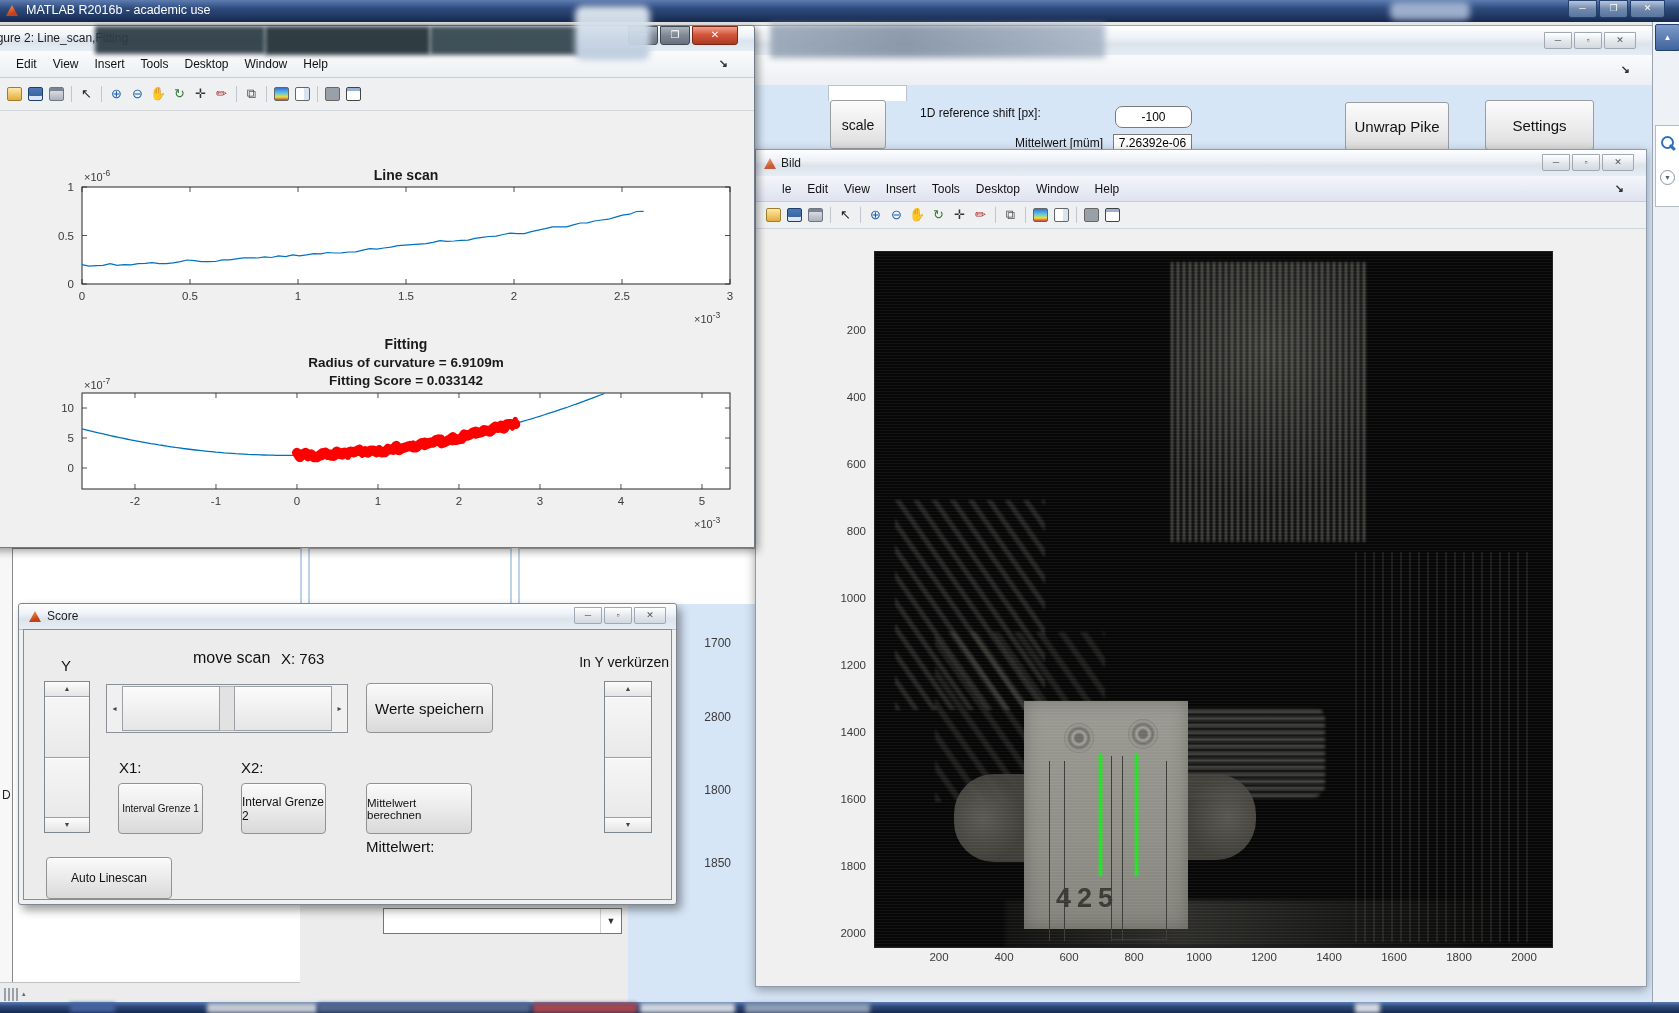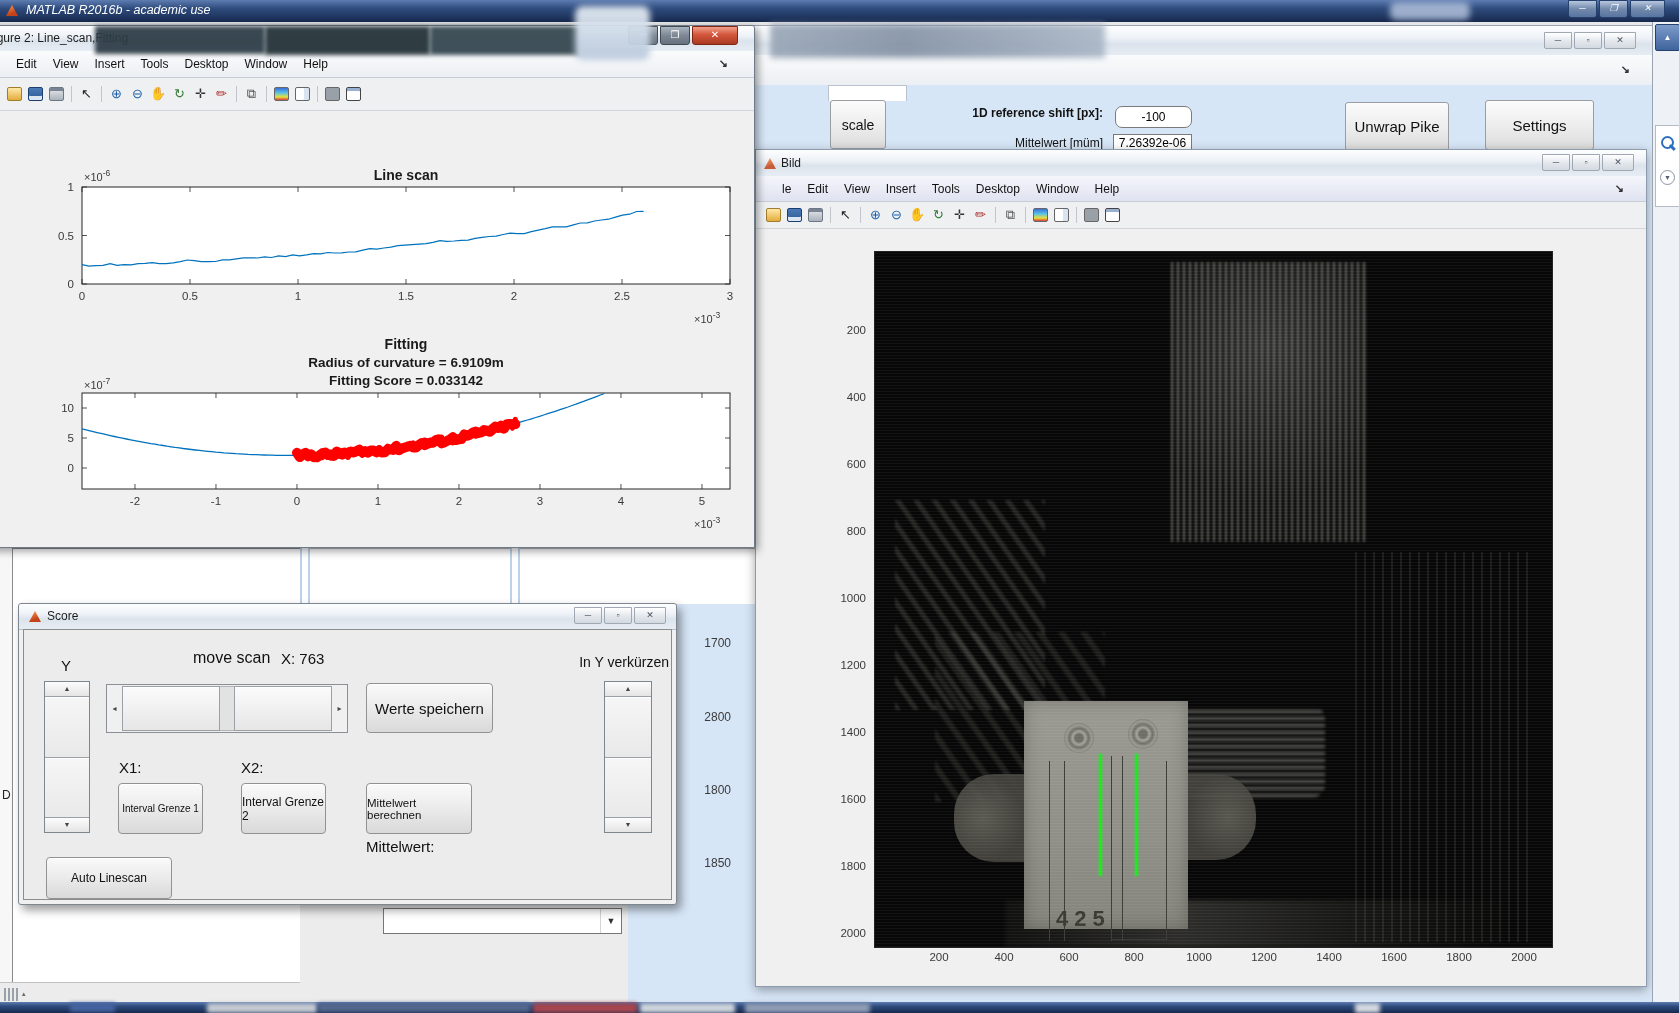--- a/index.html
+++ b/index.html
@@ -1,20 +1,20 @@
 <!DOCTYPE html>
 <html><head>
 <meta charset="utf-8">
 <style>
   html,body{margin:0;padding:0;background:#1b2a4a;font-family:"Liberation Sans",sans-serif;}
   #screen{position:relative;width:1679px;height:1013px;overflow:hidden;background:#e8e8e8;}
   .abs{position:absolute;}
   .nosel{user-select:none;}
   
-  .navybar{background:linear-gradient(180deg,#5d7cb0 0%,#2f4c7e 38%,#17294e 100%);font-style:italic;}
+  .navybar{background:linear-gradient(180deg,#5d7cb0 0%,#2f4c7e 38%,#17294e 100%);}
   .wtitle{background:linear-gradient(180deg,#fdfeff 0%,#eef2f7 40%,#dbe3ec 60%,#e7edf4 100%);border-bottom:1px solid #b6bfca;}
   .wintxt{font-size:12px;color:#1c1c1c;}
   .menustrip{background:linear-gradient(#fafbfc,#eceff3);border-bottom:1px solid #c8cdd4;display:flex;align-items:center;font-size:12px;color:#111;}
   .menustrip span{padding:0 8px;}
   .bmenustrip{background:linear-gradient(#f5f6fb,#dfe2f0);}
   .toolstrip{background:#eef0f2;border-bottom:1px solid #d2d5da;display:flex;align-items:center;}
   .ticon{display:inline-flex;width:17px;height:16px;margin:0 2px;align-items:center;justify-content:center;font-size:13px;line-height:16px;}
   .tbox{width:13px;height:12px;display:inline-block;border-radius:2px;}
   .tsep{width:1px;height:16px;background:#c2c6cc;margin:0 4px;}
   .caps{display:flex;gap:2px;}
@@ -77,21 +77,21 @@
   </div>
   <div class="abs menustrip" style="left:260px;top:55px;width:1395px;height:30px;border-left:1px solid #98a4b3;border-right:1px solid #98a4b3;">
     <span class="abs dockarrow" style="right:18px;top:8px;">↘</span>
   </div>
   <div class="abs bluepanel" style="left:628px;top:85px;width:1027px;height:917px;"></div>
 
   <div class="abs" style="left:828px;top:85px;width:77px;height:15px;background:#fff;border:1px solid #b9c3cf;border-bottom:none;"></div>
   <div class="abs gbtn" style="left:830px;top:100px;width:54px;height:47px;font-size:14px;">
     <span>scale</span>
   </div>
-  <div class="abs lbl" style="left:920px;top:106px;width:183px;font-size:12px;text-align:right;font-weight:bold;">1D reference shift [px]:</div>
+  <div class="abs lbl" style="left:920px;top:106px;width:183px;font-size:12px;text-align:left;">1D reference shift [px]:</div>
   <div class="abs ginput" style="left:1115px;top:106px;width:75px;height:20px;line-height:20px;border-radius:7px;">
     <span>-100</span>
   </div>
   <div class="abs lbl" style="left:900px;top:136px;width:203px;font-size:12px;text-align:right;">Mittelwert [müm]</div>
   <div class="abs ginput" style="left:1113px;top:134px;width:77px;height:17px;line-height:17px;overflow:hidden;">
     <span>7.26392e-06</span>
   </div>
   <div class="abs gbtn" style="left:1345px;top:102px;width:102px;height:47px;font-size:15px;">
     <span>Unwrap Pike</span>
   </div>
@@ -193,21 +193,21 @@
 
       <div class="abs" style="left:149px;top:449px;width:164px;height:228px;background:linear-gradient(180deg,#9a9a92,#8f8f87 60%,#84847c);box-shadow:inset 0 0 18px rgba(0,0,0,.25);">
         <div class="abs" style="left:40px;top:22px;width:30px;height:30px;border-radius:50%;background:radial-gradient(circle,#6e6e66 18%,#a3a39b 30%,#70706a 45%,#9a9a92 60%,#777770 75%,#93938b 88%);"></div>
         <div class="abs" style="left:104px;top:18px;width:30px;height:30px;border-radius:50%;background:radial-gradient(circle,#6e6e66 18%,#a3a39b 30%,#70706a 45%,#9a9a92 60%,#777770 75%,#93938b 88%);"></div>
         <div class="abs" style="left:25px;top:60px;width:1px;height:180px;background:#3c3c36;"></div>
         <div class="abs" style="left:40px;top:60px;width:1px;height:180px;background:#3c3c36;"></div>
         <div class="abs" style="left:87px;top:55px;width:1px;height:185px;background:#3c3c36;"></div>
         <div class="abs" style="left:98px;top:55px;width:1px;height:185px;background:#3c3c36;"></div>
         <div class="abs" style="left:142px;top:60px;width:1px;height:178px;background:#3c3c36;"></div>
         <div class="abs" style="left:87px;top:238px;width:56px;height:1px;background:#3c3c36;"></div>
-        <div class="abs" style="left:32px;top:182px;width:100px;font-size:22px;font-weight:bold;color:#3a3a33;letter-spacing:6px;filter:blur(.6px);margin-top:23px;">425</div>
+        <div class="abs" style="left:32px;top:182px;width:100px;font-size:27px;font-weight:bold;color:#3a3a33;letter-spacing:6px;filter:blur(.6px);">425</div>
       </div>
 
       <div class="abs" id="greenlines">
           <div class="abs" style="left: 224px; top: 502px; width: 3px; height: 122px; background: rgb(33, 229, 33); box-shadow: rgb(33, 229, 33) 0px 0px 3px;"></div>
           <div class="abs" style="left: 260px; top: 502px; width: 3px; height: 122px; background: rgb(33, 229, 33); box-shadow: rgb(33, 229, 33) 0px 0px 3px;"></div>
         </div>
 
       <div class="abs" style="left:0;top:0;width:100%;height:100%;opacity:.05;background:repeating-linear-gradient(0deg,#fff 0 1px,transparent 1px 3px);"></div>
     </div>
     <div class="abs" id="bild-ylabels">

